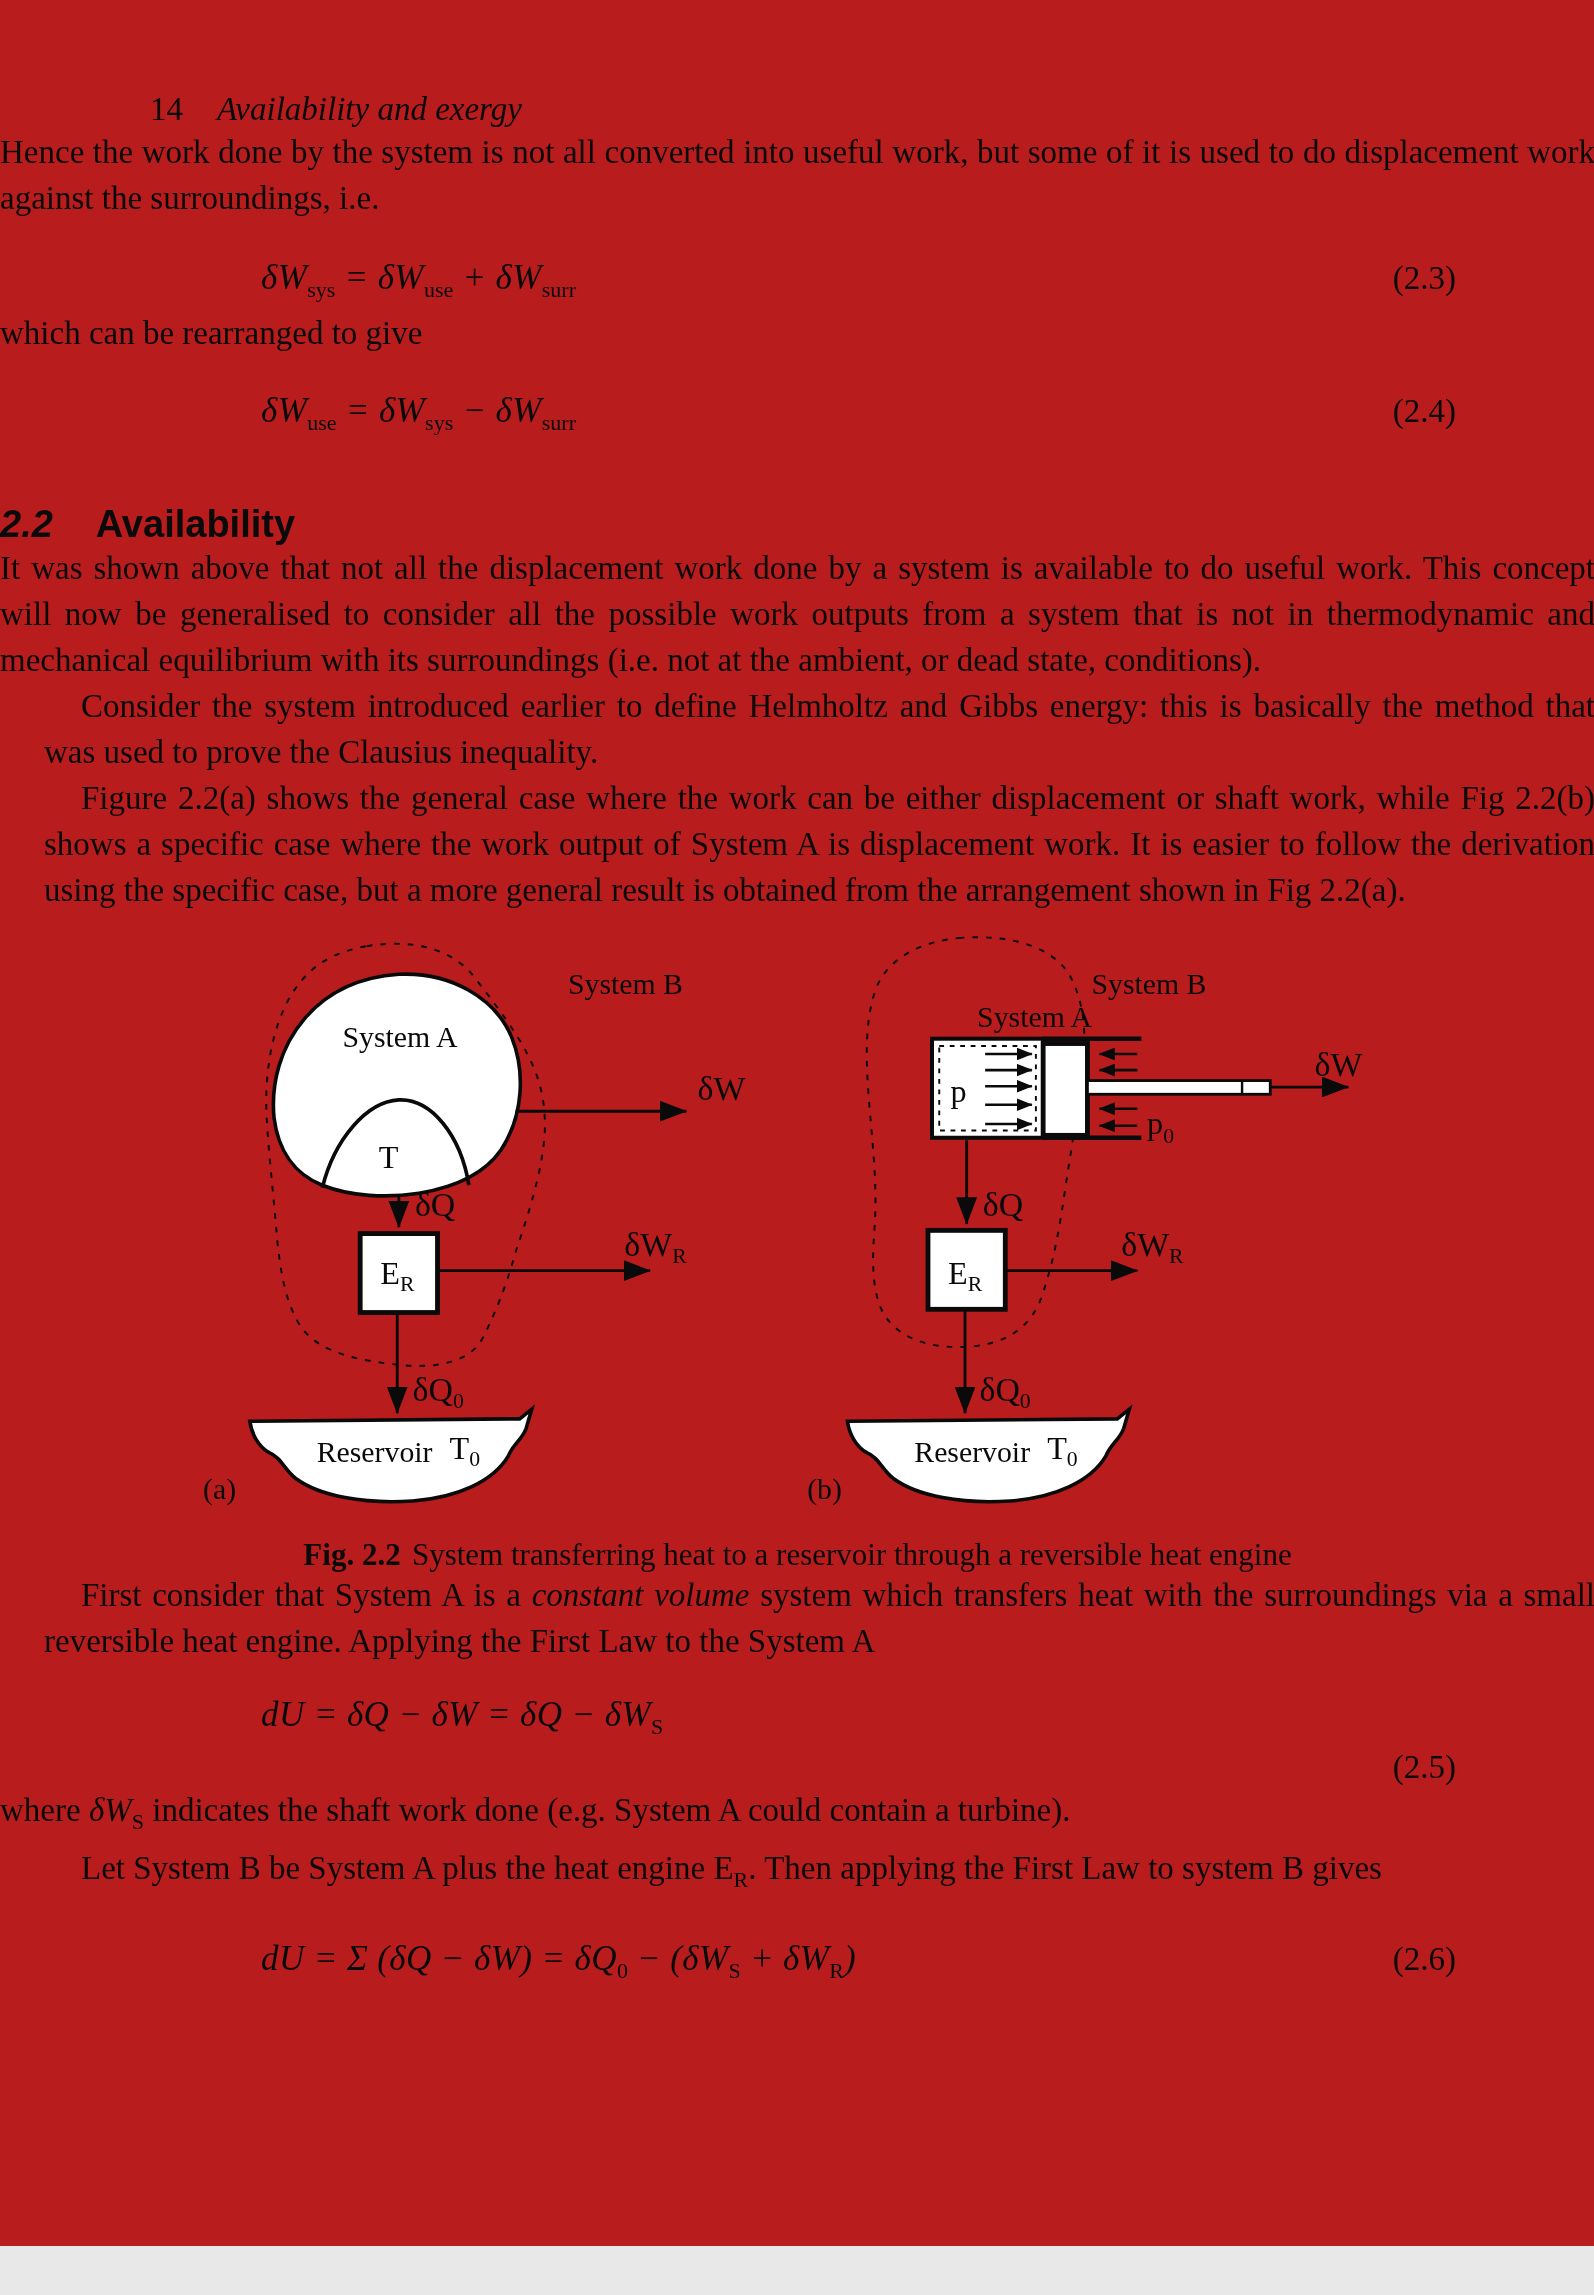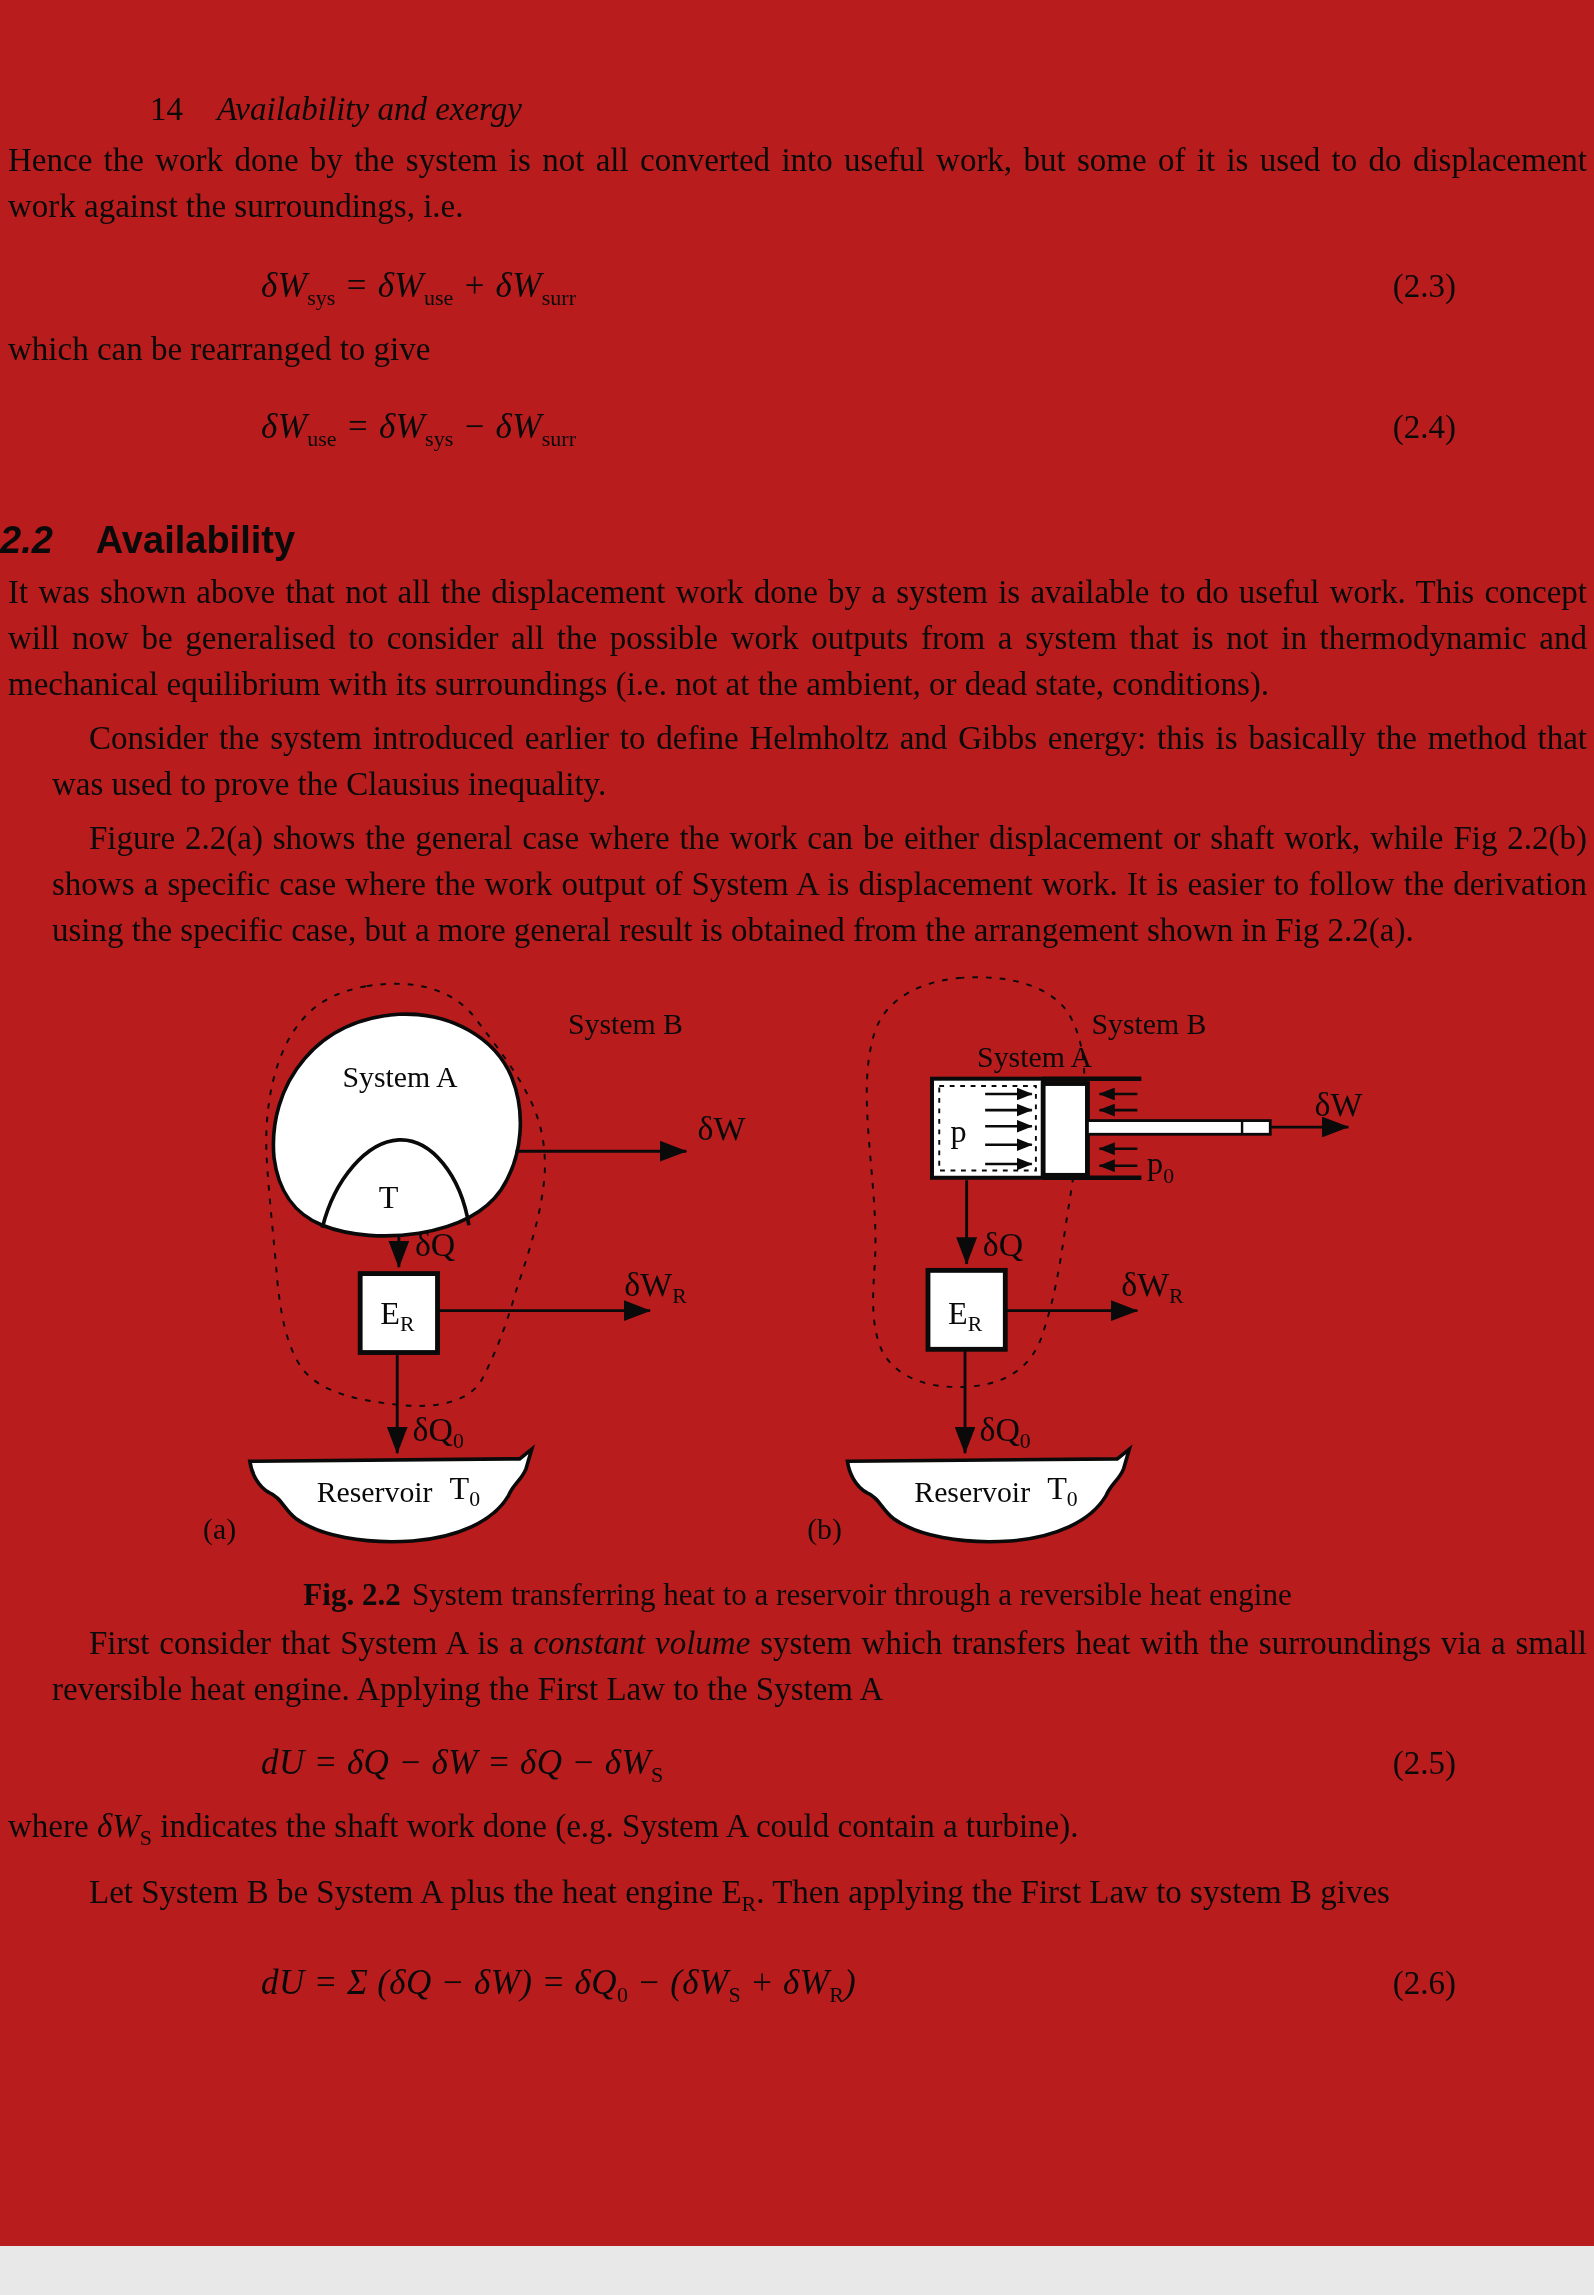--- a/index.html
+++ b/index.html
@@ -8,38 +8,38 @@
     position:relative;overflow:hidden;
     font-family:"Liberation Serif", serif;
   }
   .content{margin-left:150px;margin-right:139px;}
   
   .runhead{padding-top:90px;font-size:33px;line-height:39px;}
   .runhead .pnum{font-style:normal;}
   .runhead .rtitle{font-style:italic;margin-left:34px;}
   
   p.body{
-    font-size:33px;line-height:46px;margin:8px;
+    font-size:33px;line-height:46px;margin:0;
     text-align:justify;
   }
   p.body.ind{text-indent:37px;padding-left:44px;}
   .mt-para1{margin-top:42px;}
   .mt-connector{margin-top:29px;}
   .mt-para2{margin-top:35px;}
   .mt-para5{margin-top:40px;}
   .mt-para6{margin-top:27px;}
   .it{font-style:italic;}
   
   .eqrow{display:flex;align-items:baseline;font-size:35px;line-height:40px;}
   .eqrow .eqbody{margin-left:111px;font-style:italic;letter-spacing:0.4px;}
   .eqrow .eqbody sub{font-style:normal;font-size:22px;letter-spacing:0;}
   .eqrow .eqnum{margin-left:auto;font-style:normal;font-size:33px;}
   .mt-eq23{margin-top:37px;}
   .mt-eq24{margin-top:35px;}
-  .mt-eq25{margin-top:31px;}
+  .mt-eq25{margin-top:31px;flex-direction:column;}
   .mt-eq26{margin-top:37px;}
   sub{font-size:22px;}
   .inline-var{font-style:italic;}
   
   h2.section{
     font-family:"Liberation Sans", sans-serif;font-weight:bold;
     font-size:38px;line-height:42px;margin:60px 0 0 0;letter-spacing:0;
   }
   h2.section .secnum{margin-right:43px;font-style:italic;}
   

